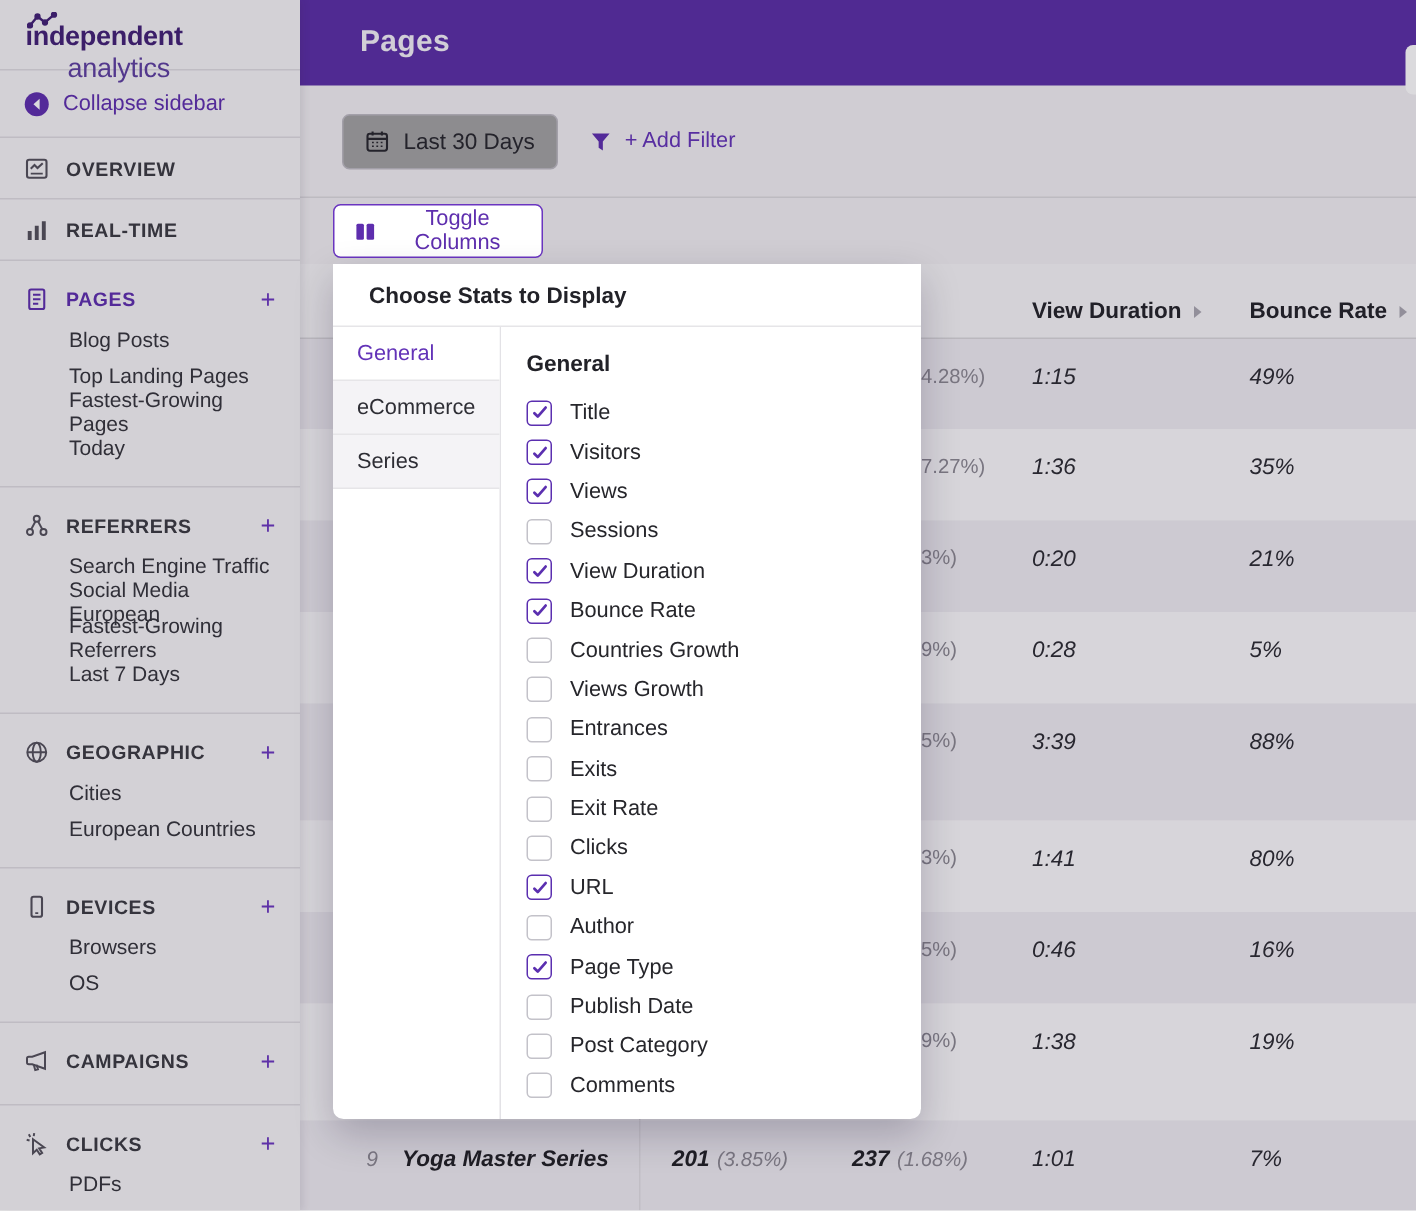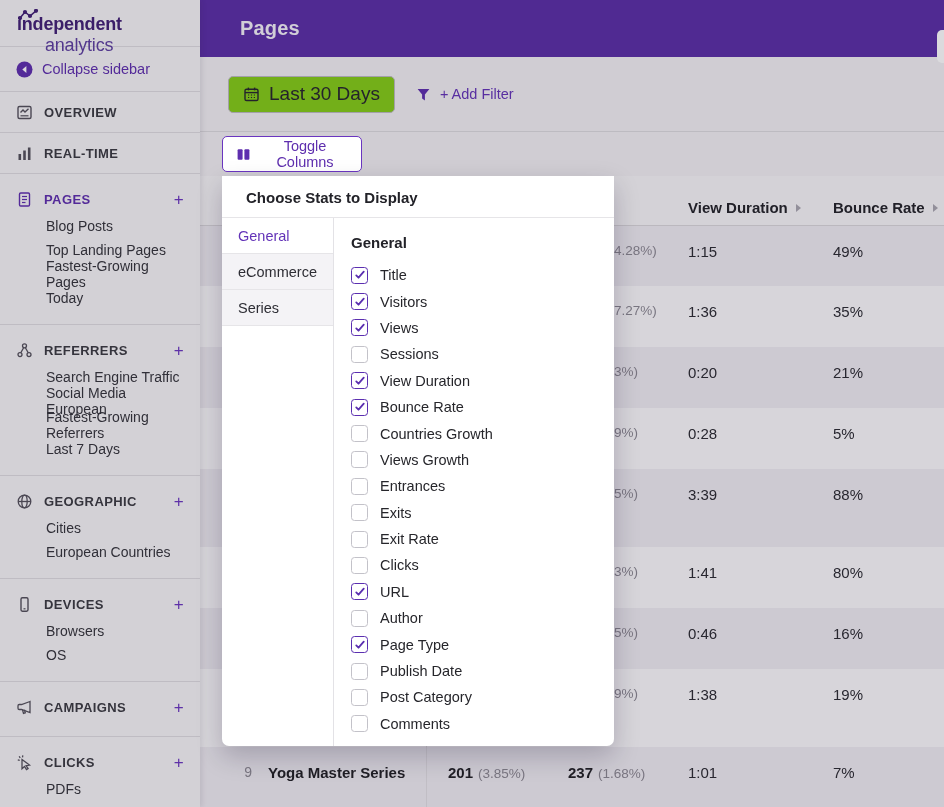--- a/index.html
+++ b/index.html
@@ -52,42 +52,42 @@
     height:57px; background:#5a2ea6; display:flex; align-items:center; padding:0 40px;
     position:relative;
   }
   .topbar h1 { color:#f3f1f8; font-size:20px; font-weight:bold; letter-spacing:.2px; }
   .edge-btn {
     position:absolute; right:0; top:30px; width:7px; height:33px; background:#ffffff;
     border-radius:5px 0 0 5px;
   }
   .toolbar { height:74px; display:flex; align-items:center; gap:20px; padding:0 28px; }
   .date-btn {
-    height:37px; background:#84cc16; border:1px solid #bdbac2; border-radius:5px;
+    height:37px; background:#a3a3a3; border:1px solid #bdbac2; border-radius:5px;
     display:flex; align-items:center; gap:9px; padding:0 14px;
-    font-size:19px; color:#26262c; cursor:pointer;
+    font-size:15px; color:#26262c; cursor:pointer;
   }
   .add-filter { display:flex; align-items:center; gap:8px; color:#6333b8; font-size:14.5px; cursor:pointer; }
   .controls-row { height:45px; border-top:1px solid #dcdade; }
 
   
   .table-card { position:absolute; left:0; top:176px; width:744px; height:631px; background:#f7f6f8; padding-top:14px; overflow:hidden; }
   .thead {
     height:36px; display:grid; grid-template-columns:64px 163px 120px 120px 145px 1fr;
     align-items:center; border-bottom:1px solid #d9d7db; background:#f7f6f8;
   }
   .th { font-size:15px; font-weight:bold; color:#222228; padding-left:21px; display:flex; align-items:center; gap:8px; cursor:pointer; }
   .sort-arrow { width:0; height:0; border-top:4px solid transparent; border-bottom:4px solid transparent; border-left:5px solid #a9a6b0; }
   .trow {
     display:grid; grid-template-columns:64px 163px 120px 120px 145px 1fr;
     position:relative; cursor:pointer;
   }
   .trow.dark { background:#efecf2; }
   .trow.light { background:#fbfafc; }
-  .td { padding:17px 0 0 21px; font-size:15px; color:#2a2a31; }
+  .td { padding:17px 0 0 21px; font-size:15px; color:#2a2a31;font-style:italic; }
   .td.rank { text-align:right; padding:17px 12px 0 0; color:#8b8892; font-size:14px; }
   .td.title { font-weight:bold; color:#1f1f24; border-right:1px solid #e0dee3; padding-left:4px; }
   .td .pct { color:#8b8892; font-size:13.5px; font-weight:400; margin-left:5px; }
   .td b { font-weight:bold; color:#1f1f24; }
   .frag { position:absolute; left:414px; top:17px; color:#8b8892; font-size:13.5px; }
 
   
   .overlay { position:absolute; inset:0; background:rgba(28,22,42,.16); z-index:5; pointer-events:none; }
 
   

